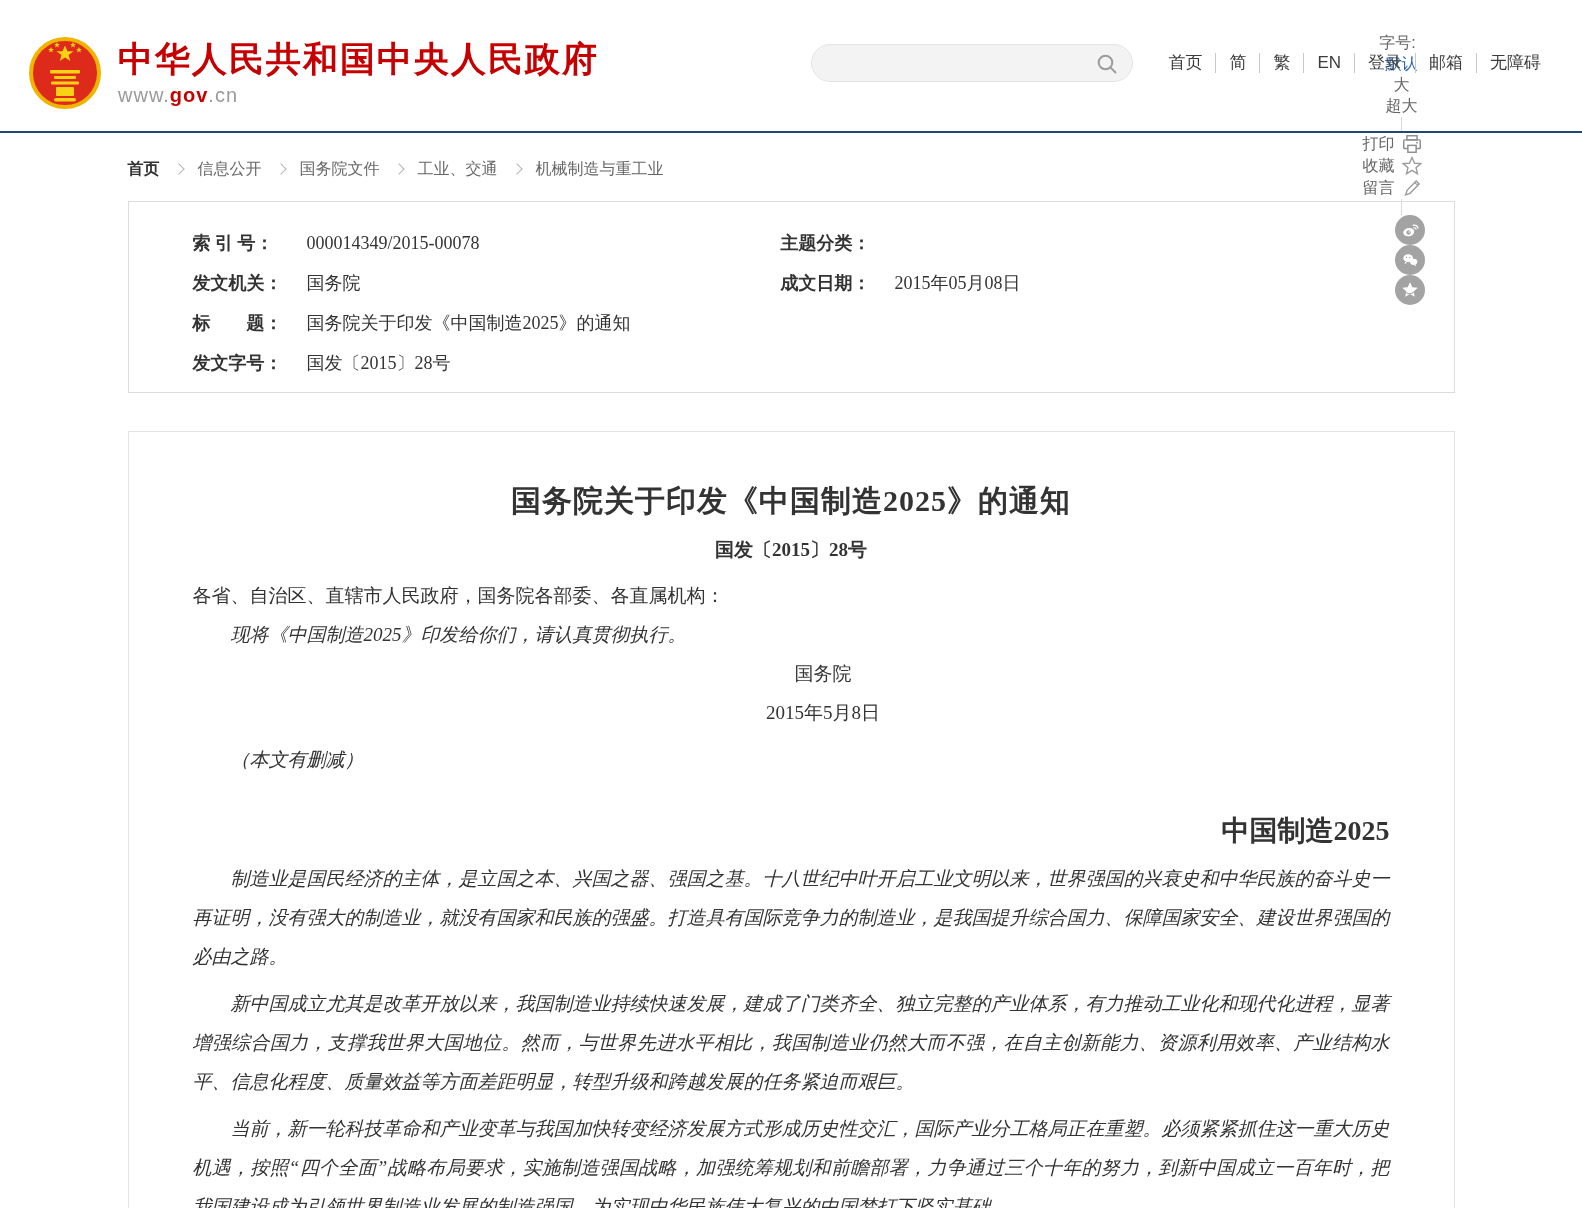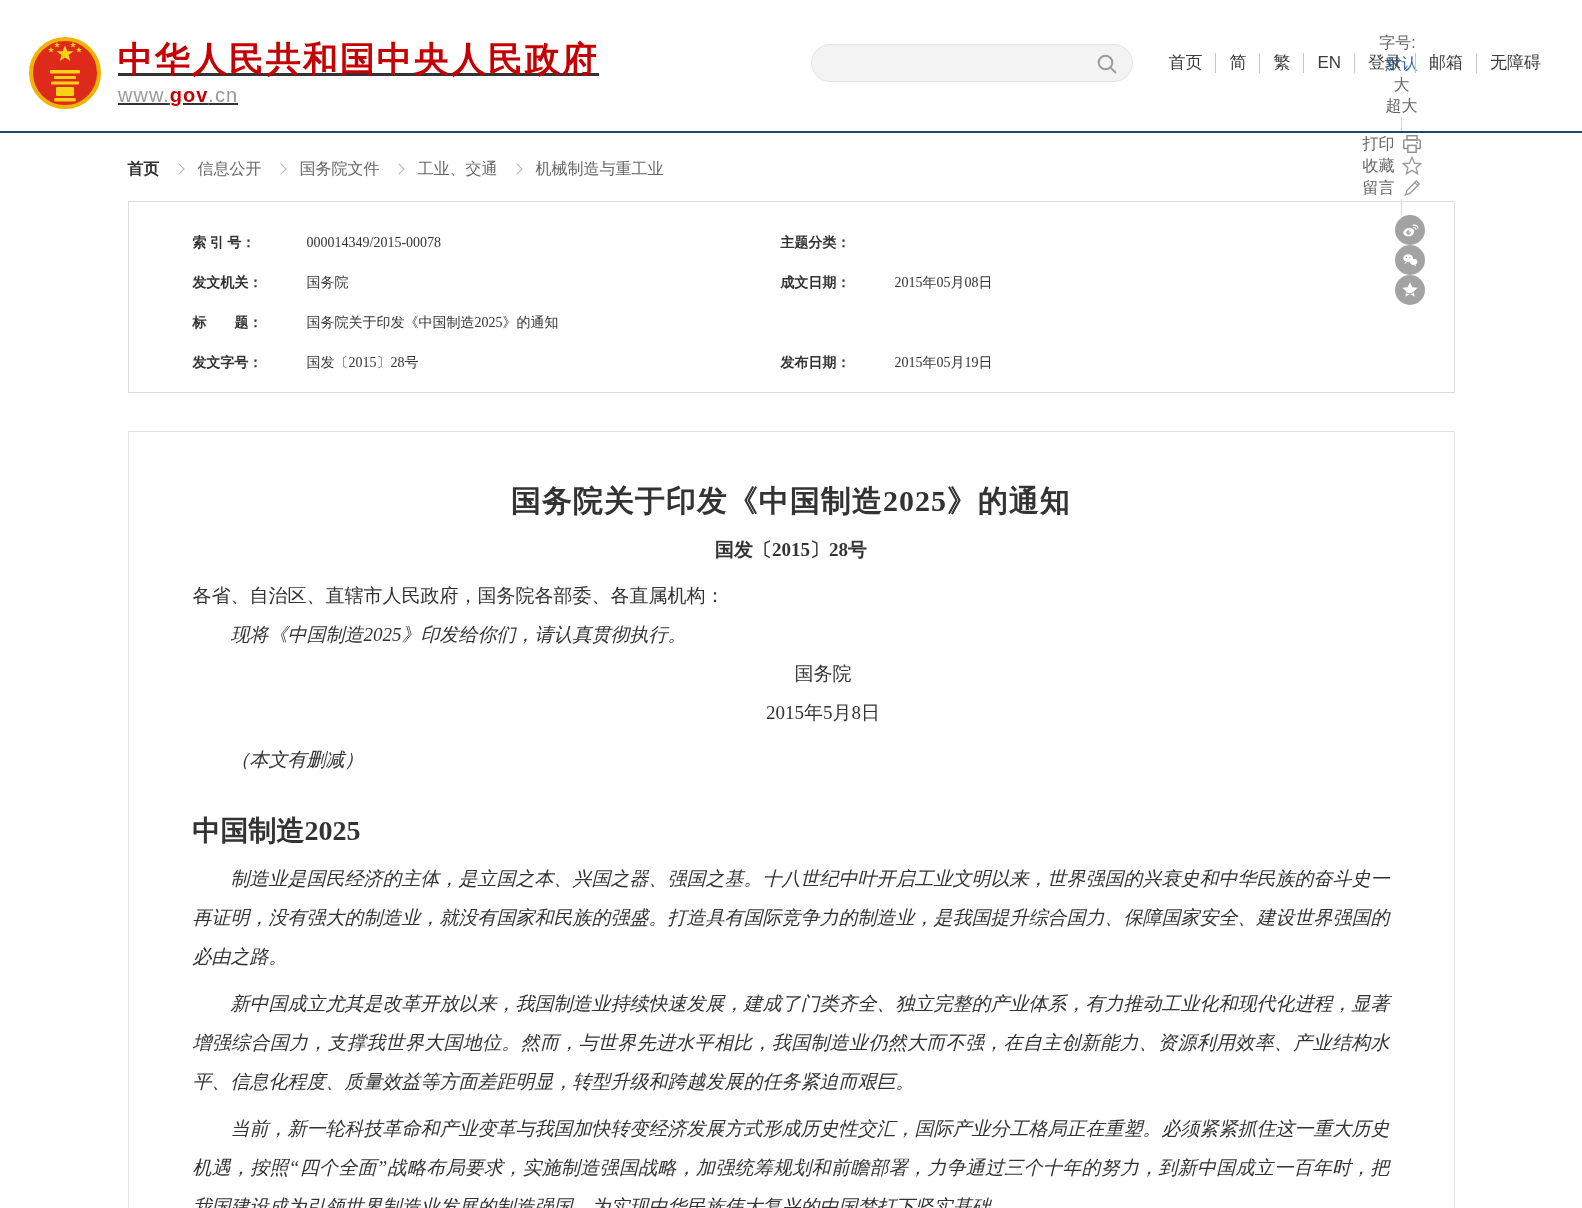--- a/index.html
+++ b/index.html
@@ -4,21 +4,21 @@
 <style>
   html,body{margin:0;padding:0;}
   body{
     width:1582px;height:1208px;overflow:hidden;background:#fff;
     font-family:"Liberation Sans","DejaVu Sans",sans-serif;color:#333;
     position:relative;
   }
   
   .header{height:131px;border-bottom:2px solid #1d4974;position:relative;}
   .logo-link{position:absolute;left:28px;top:36px;display:flex;align-items:center;text-decoration:none;cursor:pointer;}
-  .site-text{margin-left:16px;text-decoration:underline;}
+  .site-text{margin-left:16px;}
   .site-title{color:#c60000;font-size:35px;font-weight:bold;letter-spacing:2px;line-height:40px;}
   .site-url{font-size:20px;color:#9a9a9a;margin-top:5px;letter-spacing:1px;}
   .site-url .gov{color:#c60000;font-weight:bold;}
   .header-right{position:absolute;right:28px;top:44px;display:flex;align-items:center;}
   .search-box{width:322px;height:38px;border-radius:19px;background:#f3f3f3;border:1px solid #e4e4e4;position:relative;box-sizing:border-box;}
   .search-box input{position:absolute;left:0;top:0;width:100%;height:100%;border:none;outline:none;background:transparent;border-radius:19px;padding:0 46px 0 18px;box-sizing:border-box;font-size:16px;color:#333;}
   .search-icon{position:absolute;right:13px;top:7px;cursor:pointer;}
   .nav-links{display:flex;align-items:center;font-size:17px;color:#3c3c3c;margin-left:22px;}
   .nav-item{padding:0 13px;line-height:20px;cursor:pointer;white-space:nowrap;}
   .nav-item + .nav-item{border-left:1px solid #c9c9c9;}
@@ -34,33 +34,33 @@
   .size-opt.active{color:#2d66a8;font-weight:normal;}
   .vdiv{width:1px;height:16px;background:#d8d8d8;margin:0 16px;}
   .ctrl{display:flex;align-items:center;margin-right:18px;cursor:pointer;color:#666;}
   .ctrl svg{margin-left:6px;}
   .circle-btn{width:30px;height:30px;border-radius:50%;background:#a3a3a3;display:flex;align-items:center;justify-content:center;margin-left:16px;cursor:pointer;flex:0 0 auto;}
   
   .meta-box{width:1325px;margin:14px auto 0;border:1px solid #dcdcdc;box-sizing:content-box;display:flex;padding:21px 0 9px;font-family:"Liberation Serif","DejaVu Serif",serif;}
   .meta-col{display:flex;flex-direction:column;}
   .meta-col.left{width:588px;padding-left:64px;flex:0 0 auto;}
   .meta-col.right{flex:1;}
-  .meta-row{display:flex;height:40px;line-height:40px;font-size:14px;}
+  .meta-row{display:flex;height:40px;line-height:40px;font-size:18px;}
   .meta-label{font-weight:bold;width:114px;flex:0 0 auto;white-space:pre;}
   .meta-value{color:#333;}
   
   .doc-panel{width:1327px;margin:38px auto 0;border:1px solid #e3e3e3;border-bottom:none;box-sizing:border-box;padding:48px 64px 40px;min-height:780px;font-family:"Liberation Serif","DejaVu Serif",serif;font-size:19px;color:#333;}
   .doc-title{margin:0;text-align:center;font-size:30px;font-weight:bold;line-height:42px;letter-spacing:1px;}
   .doc-number{text-align:center;font-size:19px;font-weight:bold;margin-top:15px;}
   .para{margin:0;line-height:39px;text-align:justify;}
   .salutation{margin-top:13px;}
   .indent{text-indent:2em;font-style:italic;}
   .sig{margin:0;line-height:39px;text-align:center;padding-left:64px;}
   .note{margin-top:8px;}
-  .section-title{margin:32px 0 8px;text-align:left;font-size:28px;font-weight:bold;line-height:40px;}
+  .section-title{margin:32px 0 8px;text-align:right;font-size:28px;font-weight:bold;line-height:40px;}
   .body-para{margin-top:8px;}
 </style>
 </head>
 <body>
 
 <div class="header">
   <a class="logo-link">
     <svg width="74" height="74" viewBox="0 0 74 74">
       <circle cx="37" cy="37" r="34" fill="#dd2a1b" stroke="#f0b400" stroke-width="4"></circle>
       <g fill="#f7d215">
@@ -202,24 +202,20 @@
       <span class="meta-label">主题分类：</span>
     </div>
     <div class="meta-row">
       <span class="meta-label">成文日期：</span>
       <span class="meta-value">2015年05月08日</span>
     </div>
     <div class="meta-row">
       <span class="meta-label"></span>
       <span class="meta-value"></span>
     </div>
-    <div class="meta-row">
-      <span class="meta-label">发布日期：</span>
-      <span class="meta-value">2015年05月19日</span>
-    </div>
   </div>
 </section>
 
 <article class="doc-panel">
   <h1 class="doc-title">国务院关于印发《中国制造2025》的通知</h1>
   <div class="doc-number">国发〔2015〕28号</div>
   <p class="para salutation">各省、自治区、直辖市人民政府，国务院各部委、各直属机构：</p>
   <p class="para indent">现将《中国制造2025》印发给你们，请认真贯彻执行。</p>
   <p class="sig">国务院</p>
   <p class="sig">2015年5月8日</p>

